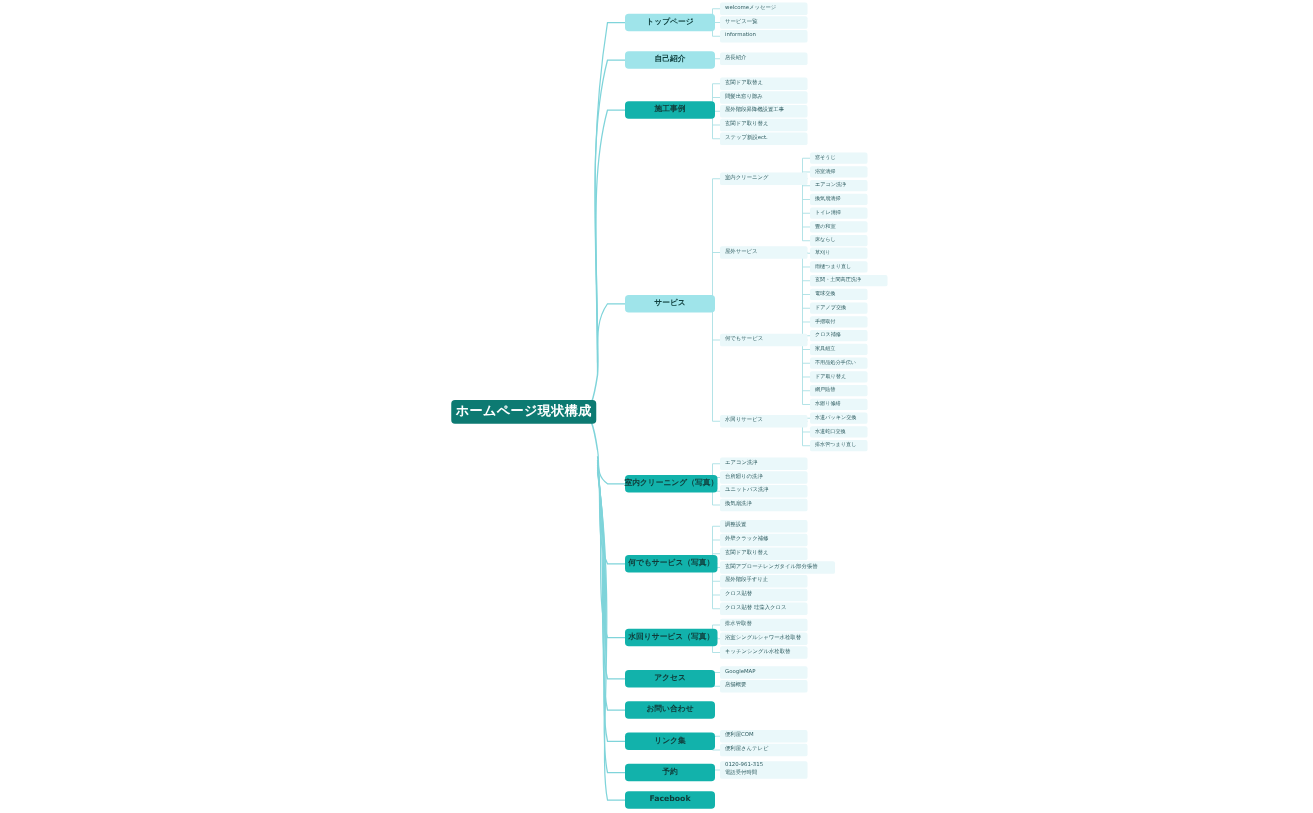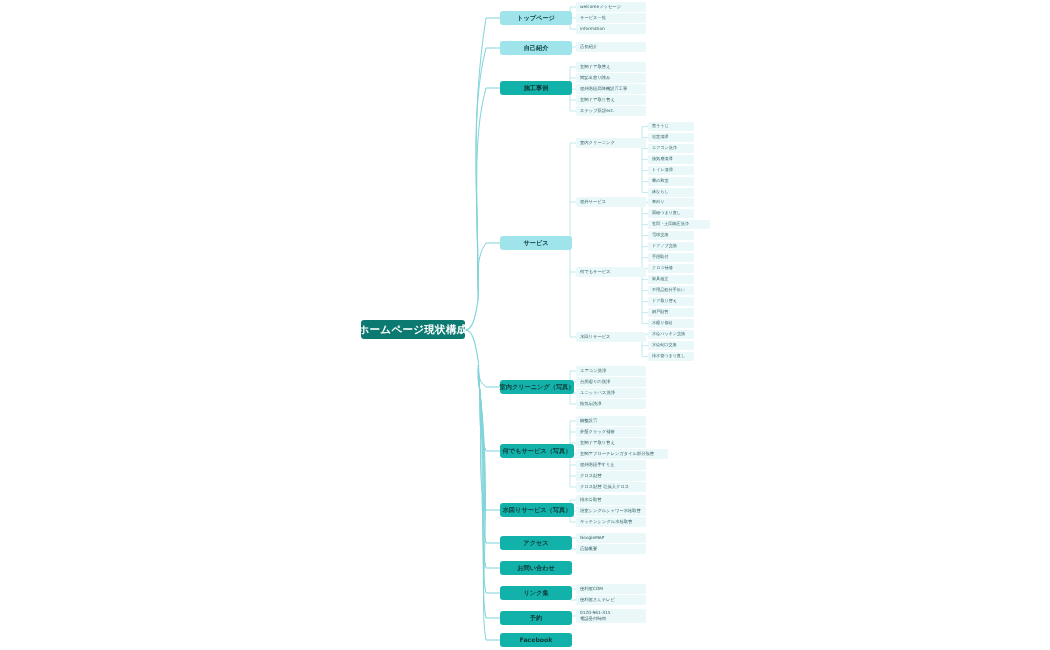--- a/index.html
+++ b/index.html
@@ -204,21 +204,21 @@
         <path d="M642 312.59375 L648 312.59375"></path>
         <path d="M642 323.59375 L648 323.59375"></path>
         <path d="M646 337 L642 337"></path>
         <path d="M642 334.59375 L642 356.59375"></path>
         <path d="M642 334.59375 L648 334.59375"></path>
         <path d="M642 345.59375 L648 345.59375"></path>
         <path d="M642 356.59375 L648 356.59375"></path>
       </g>
   </svg>
 
-  <div class="node n-root" style="left:361px; top:320px; width:104px;">
+  <div class="node n-root" style="left:361px; top:320px; width:116px;">
     <span>ホームページ現状構成</span>
   </div>
 
   <div class="node n-l1 light" style="left:500px; top:11px;">
     <span>トップページ</span>
   </div>
   <div class="node n-l2" style="left:576px; top:2px;">
     <span>welcomeメッセージ</span>
     </div>
   <div class="node n-l2" style="left:576px; top:13px;">

